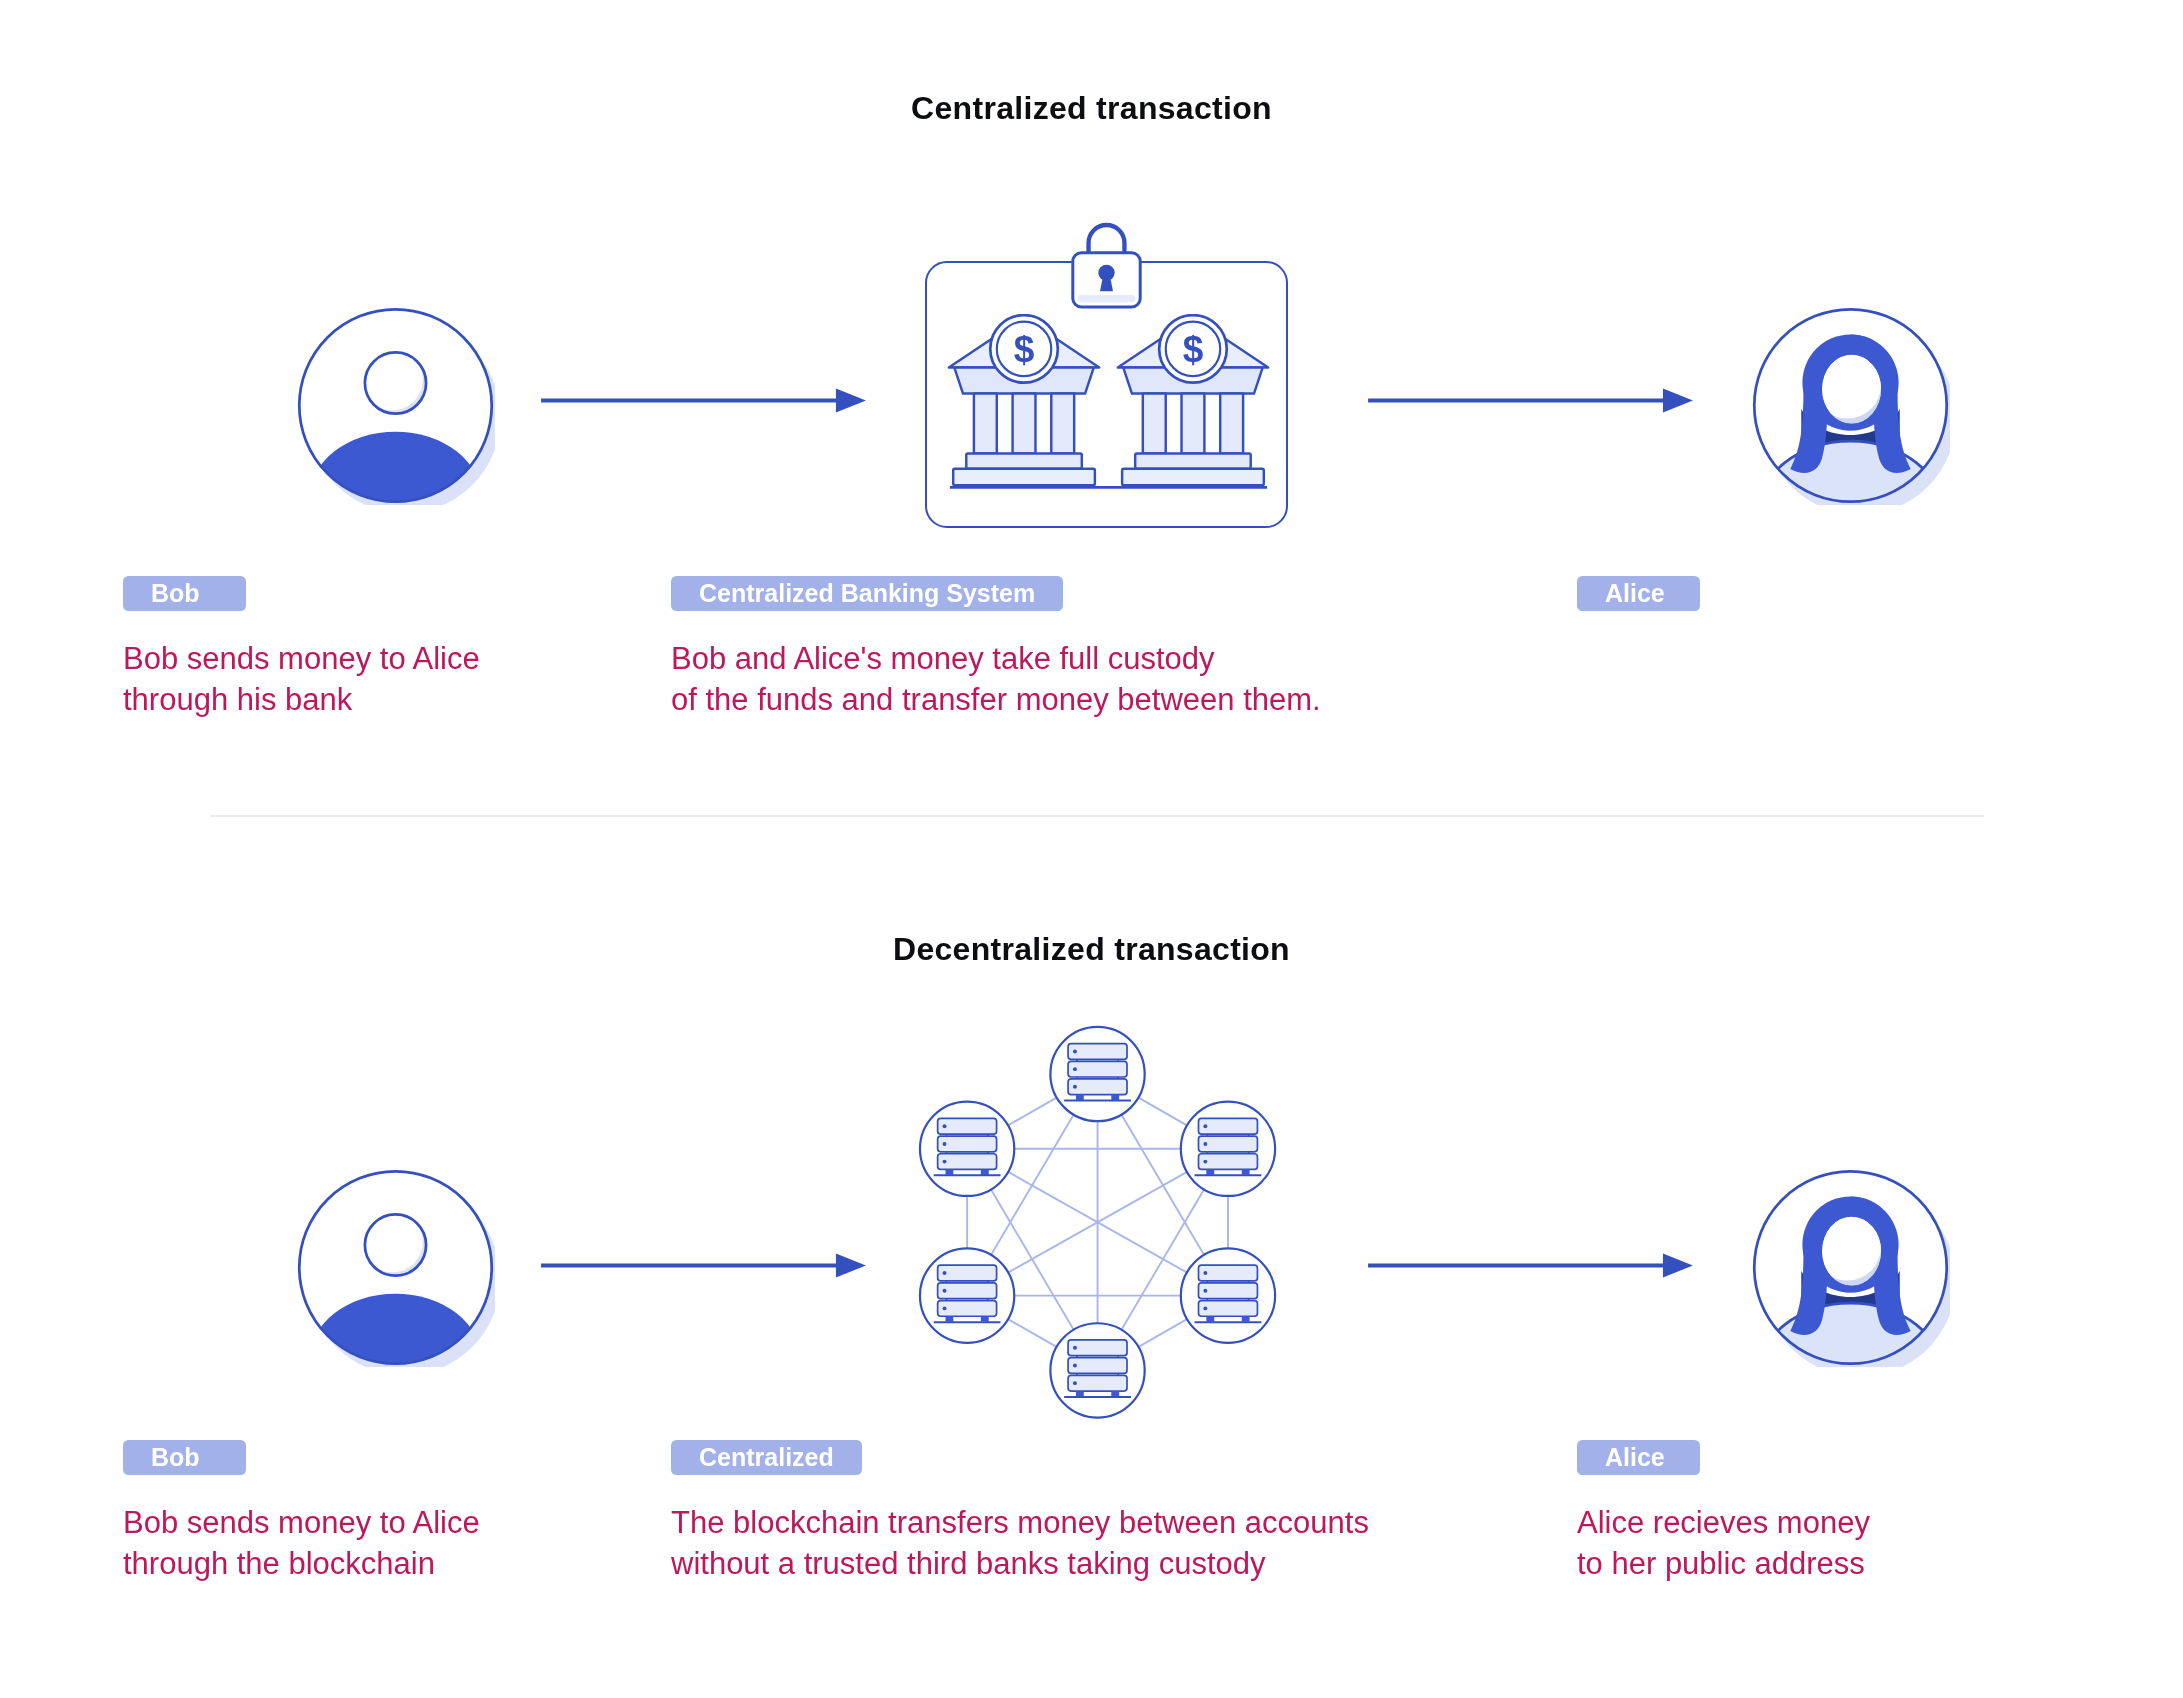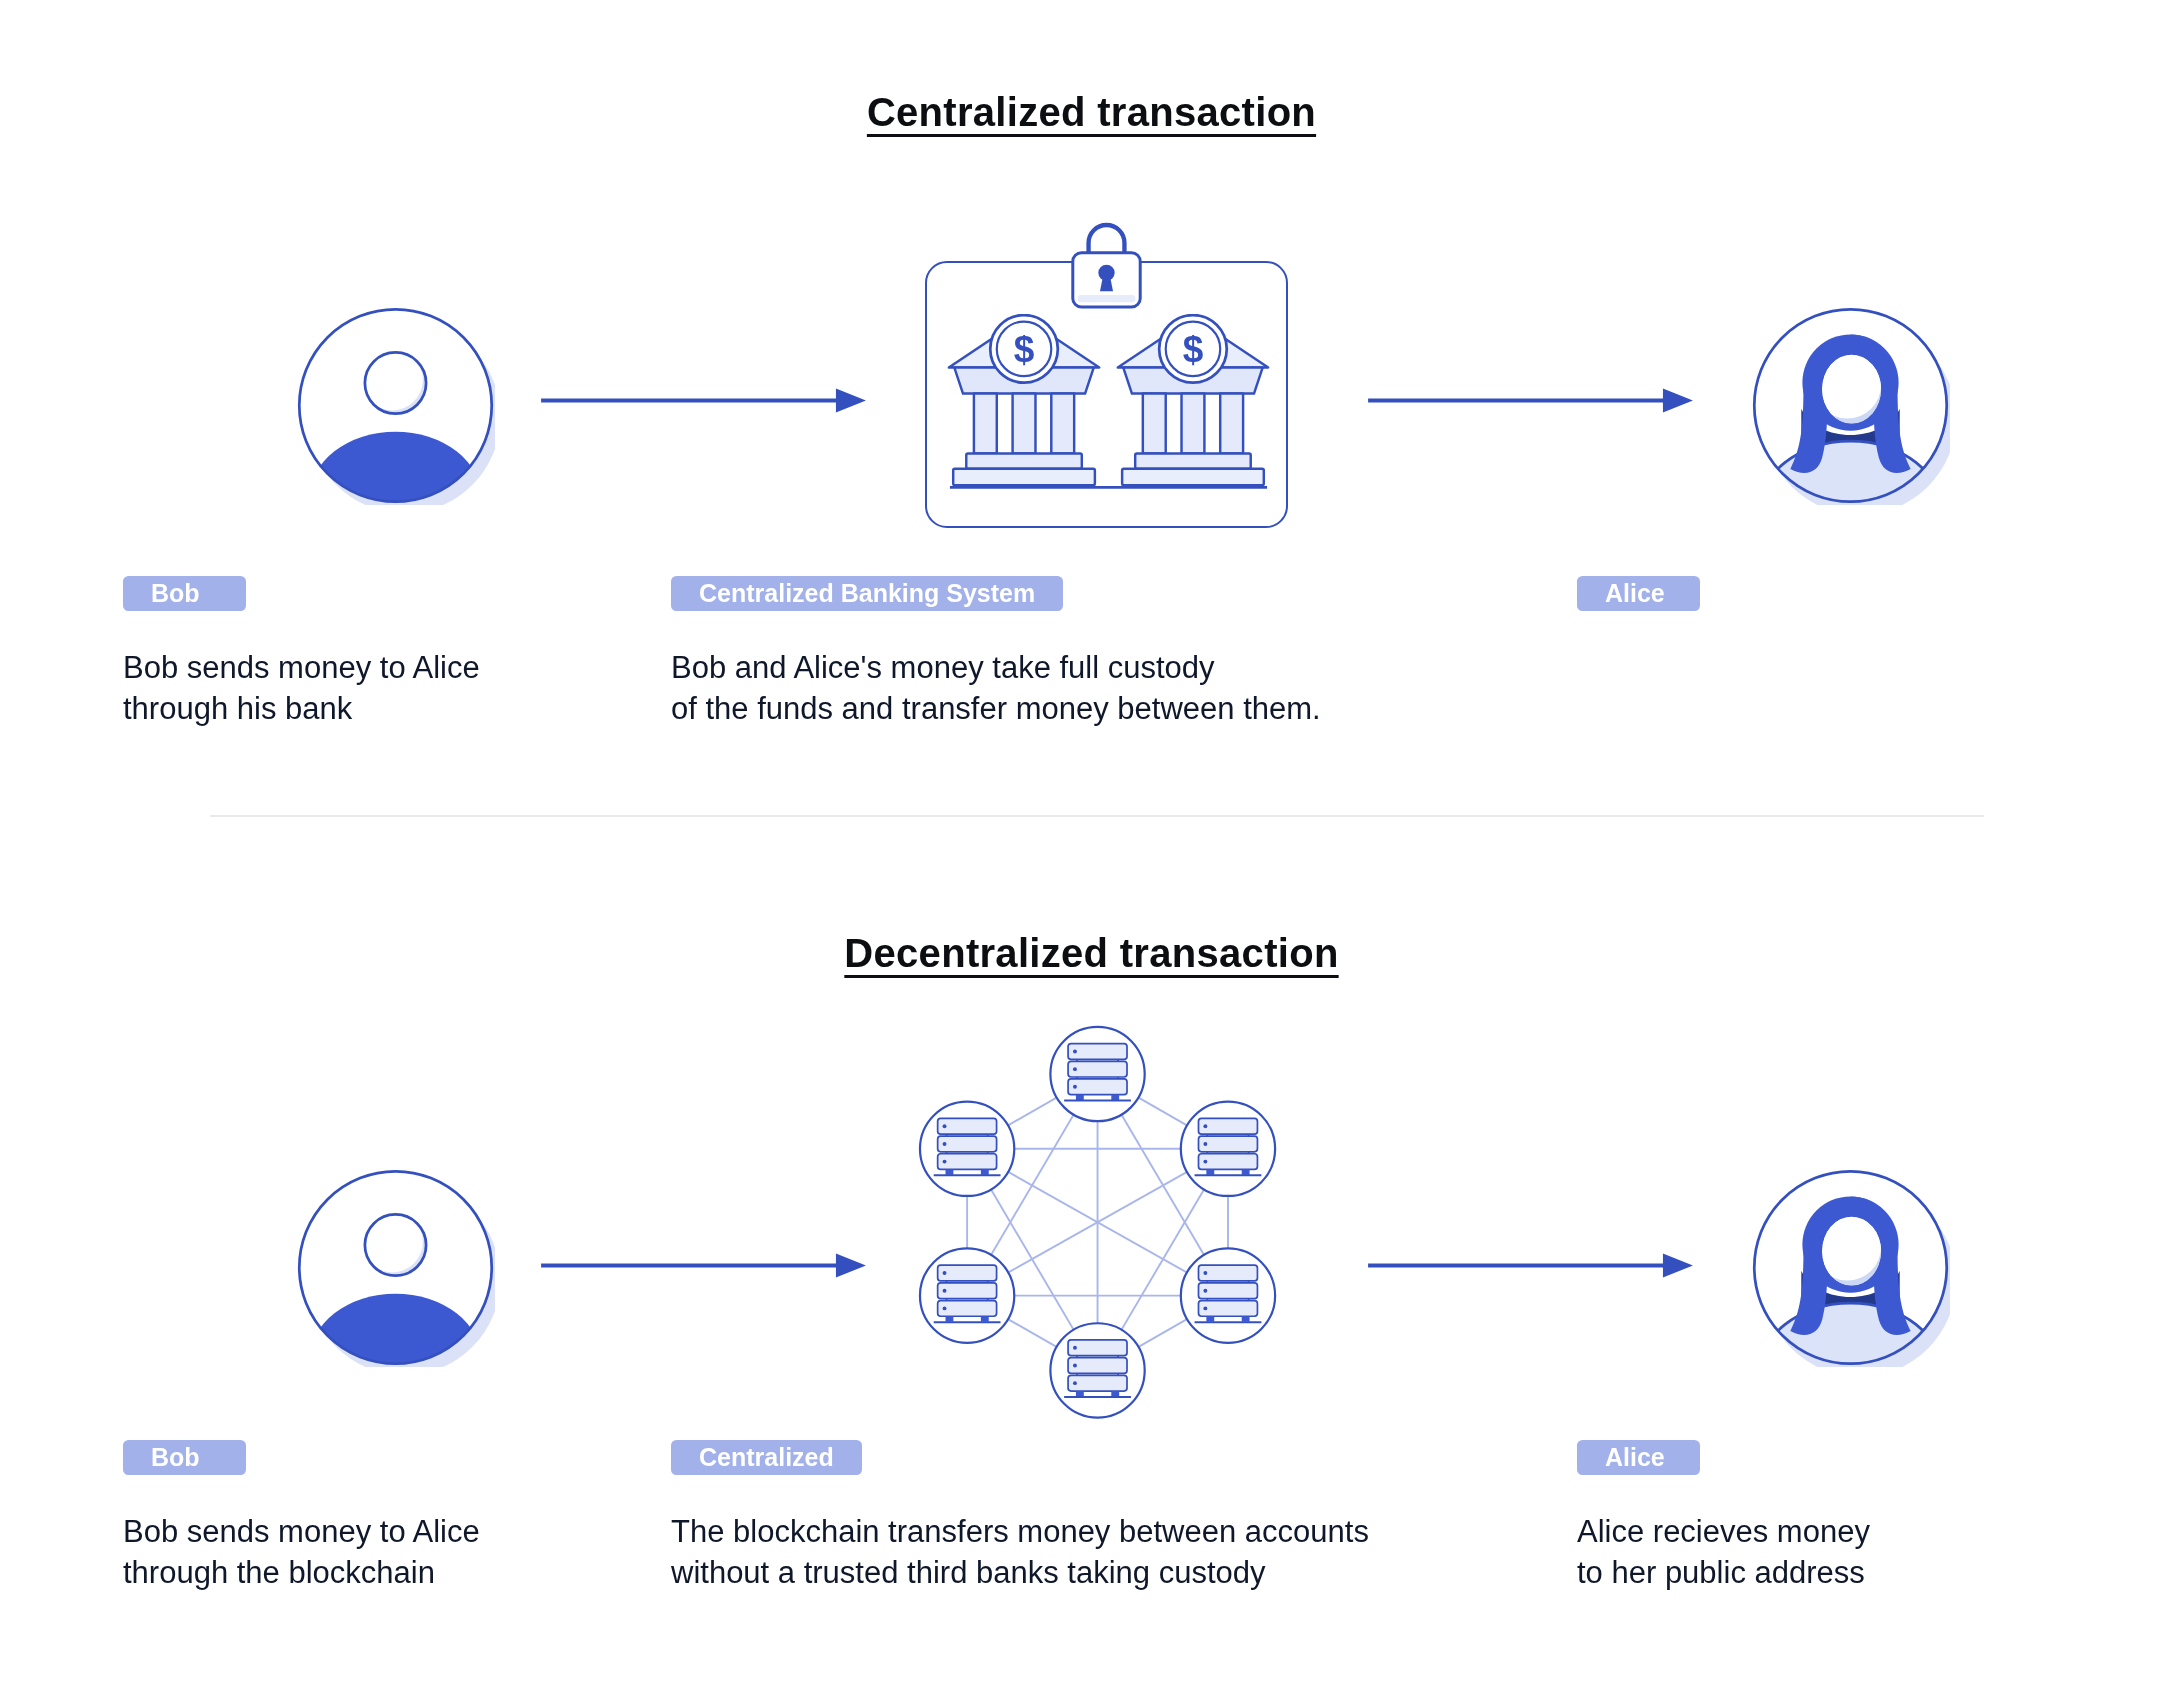--- a/index.html
+++ b/index.html
@@ -3,30 +3,30 @@
 <meta charset="utf-8">
 <style>
   html,body{margin:0;padding:0;}
   body{
     width:2183px;height:1698px;position:relative;background:#ffffff;
     font-family:"Liberation Sans", sans-serif;overflow:hidden;
   }
   .abs{position:absolute;}
   .section-title{
     position:absolute;left:0;width:2183px;text-align:center;
-    font-size:40px;font-weight:700;color:#0c0e11;letter-spacing:0.3px;
-    text-decoration:underline;text-decoration-thickness:3.3px;text-underline-offset:7.6px;
+    font-size:32px;font-weight:700;color:#0c0e11;letter-spacing:0.3px;
+    text-decoration-thickness:3.3px;text-underline-offset:7.6px;
   }
   .col{position:absolute;}
   .pill{
     display:inline-block;background:#a2b1ea;color:#ffffff;font-weight:700;
     font-size:25px;line-height:35px;padding:0 28px;border-radius:5.5px;
     min-width:123px;box-sizing:border-box;
   }
-  .caption{margin-top:36px;font-size:31px;line-height:41px;color:#0f172a;}
+  .caption{margin-top:27px;font-size:31px;line-height:41px;color:#be185d;}
   .bank-box{
     position:absolute;left:925px;top:261px;width:363px;height:267px;
     border:2.2px solid #3450bf;border-radius:22px;background:#ffffff;box-sizing:border-box;
   }
   .divider{position:absolute;left:210px;top:815px;width:1774px;height:1.6px;background:#e8eaeb;}
 </style>
 </head>
 <body>
 
 <div class="section-title" style="top:90px">Centralized transaction</div>

